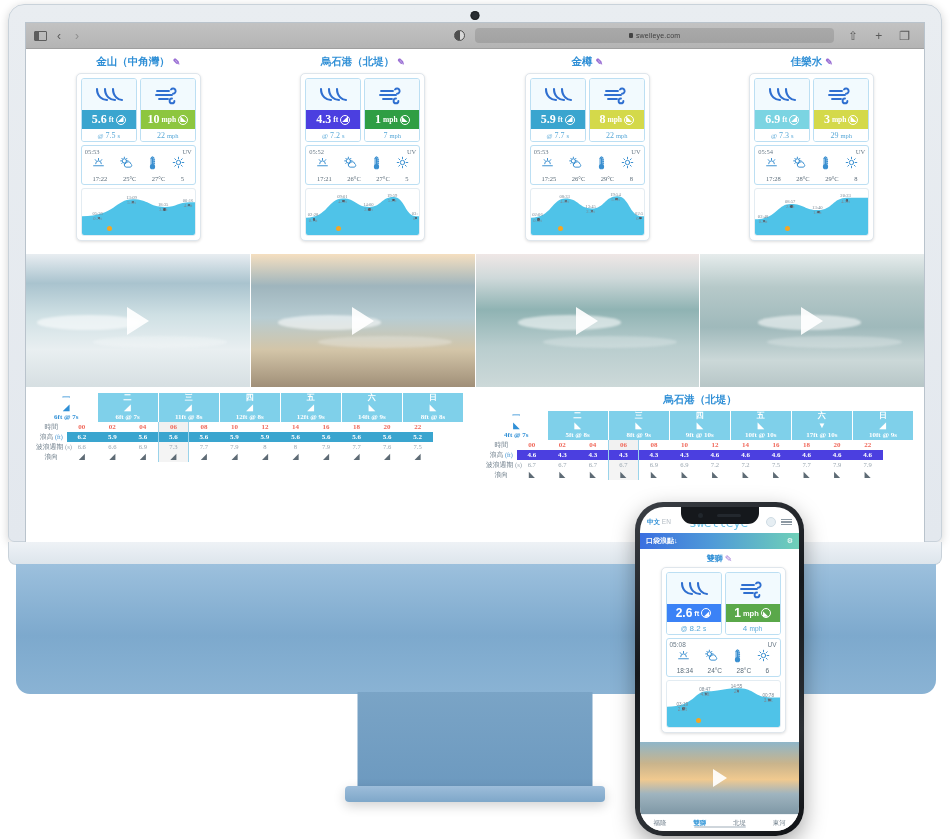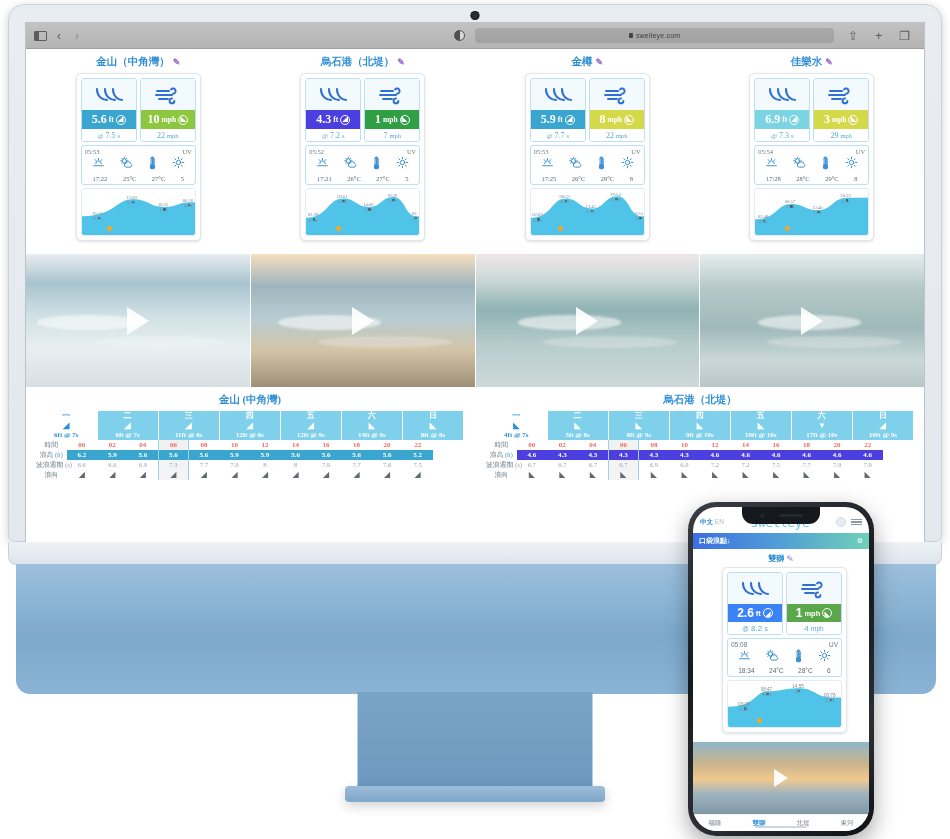--- a/index.html
+++ b/index.html
@@ -163,21 +163,21 @@
   .hr.sel { background:#f1f1f1; }
   .wv { color:#fff; font-size:7px; font-weight:bold; padding:2.5px 0; }
   .pd { color:#9aa6b0; font-size:6.6px; padding:2px 0; }
   .pd.sel { background:#f4f4f4; }
   .dr { color:#5e6b75; font-size:8px; padding:1px 0; }
   .dr.sel { background:#f4f4f4; }
   .selcol { box-shadow:inset 1px 0 0 #9ad3ea, inset -1px 0 0 #9ad3ea; }
 
   
   #phone {
-    position:absolute; left:688px; top:502px; width:186px; height:334px;
+    position:absolute; left:635px; top:502px; width:169px; height:334px;
     z-index:40;
     padding-left:29px;
   }
   .ph-body {
     position:absolute; inset:0; border-radius:28px;
     background:linear-gradient(150deg,#3b3f45,#15181c 40%,#2c3035 75%,#0e1013);
     box-shadow:0 8px 22px rgba(0,0,0,.35);
     padding:4px;
   }
   .ph-screen {
@@ -694,21 +694,20 @@
             <div class="play"></div>
           </div>
           <div class="vid v4">
             <div class="wave-o" style="left:26%;top:46%;width:46%;height:11%"></div>
             <div class="wave-o" style="left:30%;top:62%;width:60%;height:9%;opacity:.45"></div>
             <div class="play"></div>
           </div>
         </div>
       <div class="tables" id="tables">
           <div class="tblock">
-            <div class="tbl-title">金山 (中角灣)</div>
             <table class="fc">
               <tbody>
                 <tr>
                   <th class="dh today" colspan="2"><span class="dnum">一</span><span class="darr">◢</span><span>6ft @ 7s</span></th>
                   <th class="dh" colspan="2"><span class="dnum">二</span><span class="darr">◢</span><span>6ft @ 7s</span></th>
                   <th class="dh" colspan="2"><span class="dnum">三</span><span class="darr">◢</span><span>11ft @ 8s</span></th>
                   <th class="dh" colspan="2"><span class="dnum">四</span><span class="darr">◢</span><span>12ft @ 8s</span></th>
                   <th class="dh" colspan="2"><span class="dnum">五</span><span class="darr">◢</span><span>12ft @ 9s</span></th>
                   <th class="dh" colspan="2"><span class="dnum">六</span><span class="darr">◣</span><span>14ft @ 9s</span></th>
                   <th class="dh" colspan="2"><span class="dnum">日</span><span class="darr">◣</span><span>8ft @ 8s</span></th>

